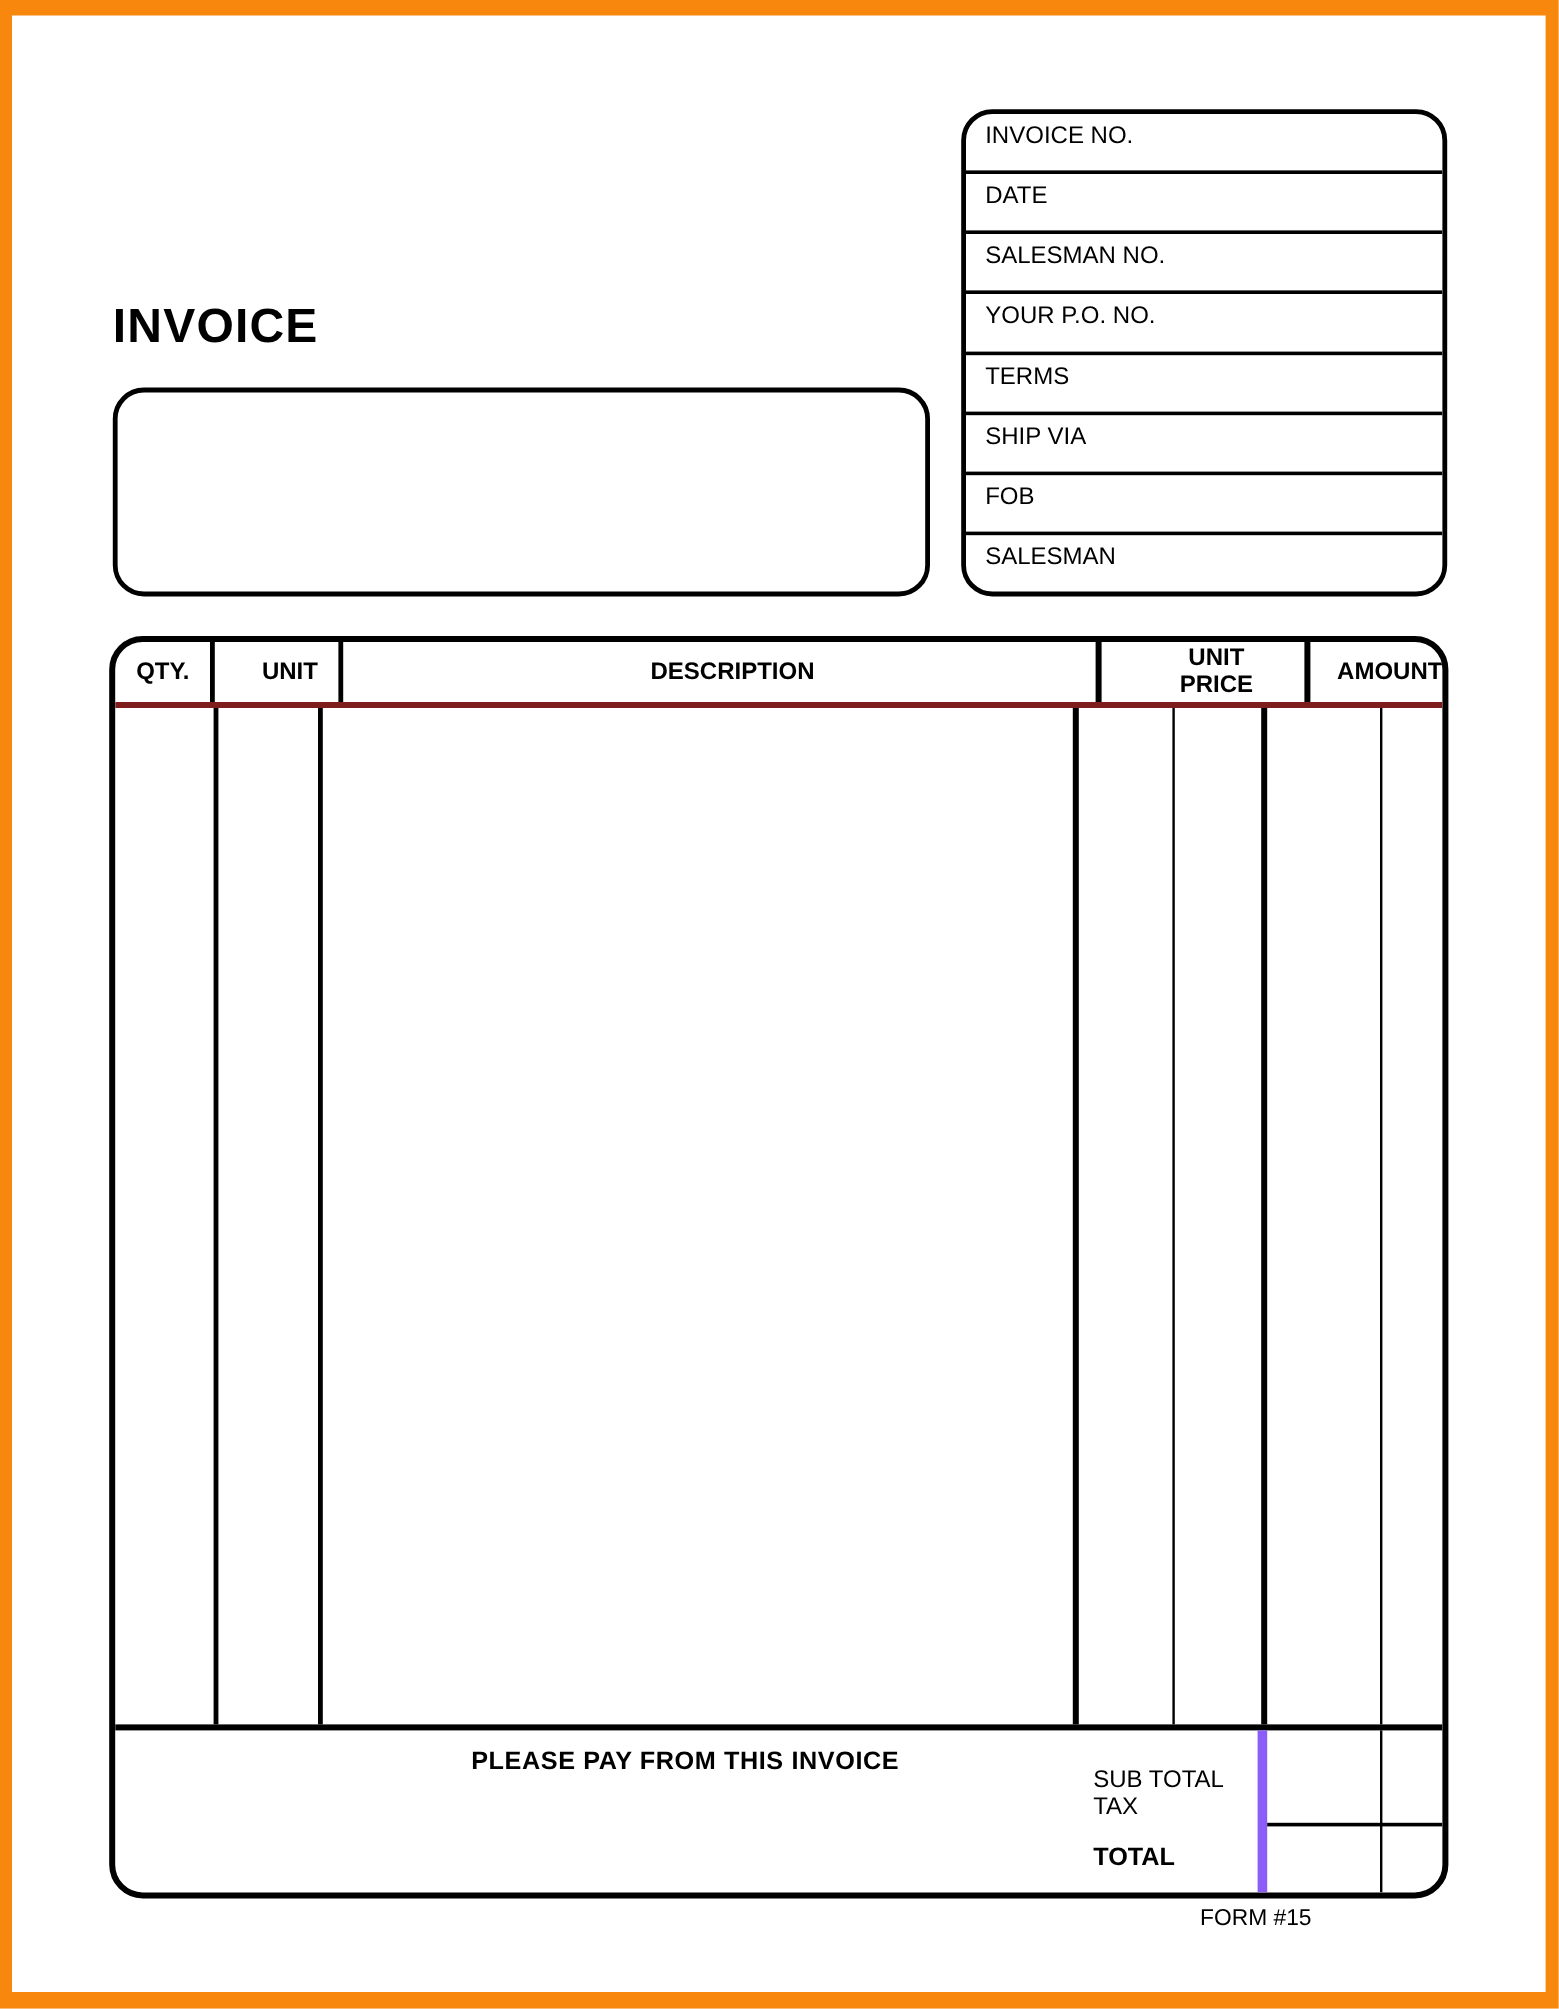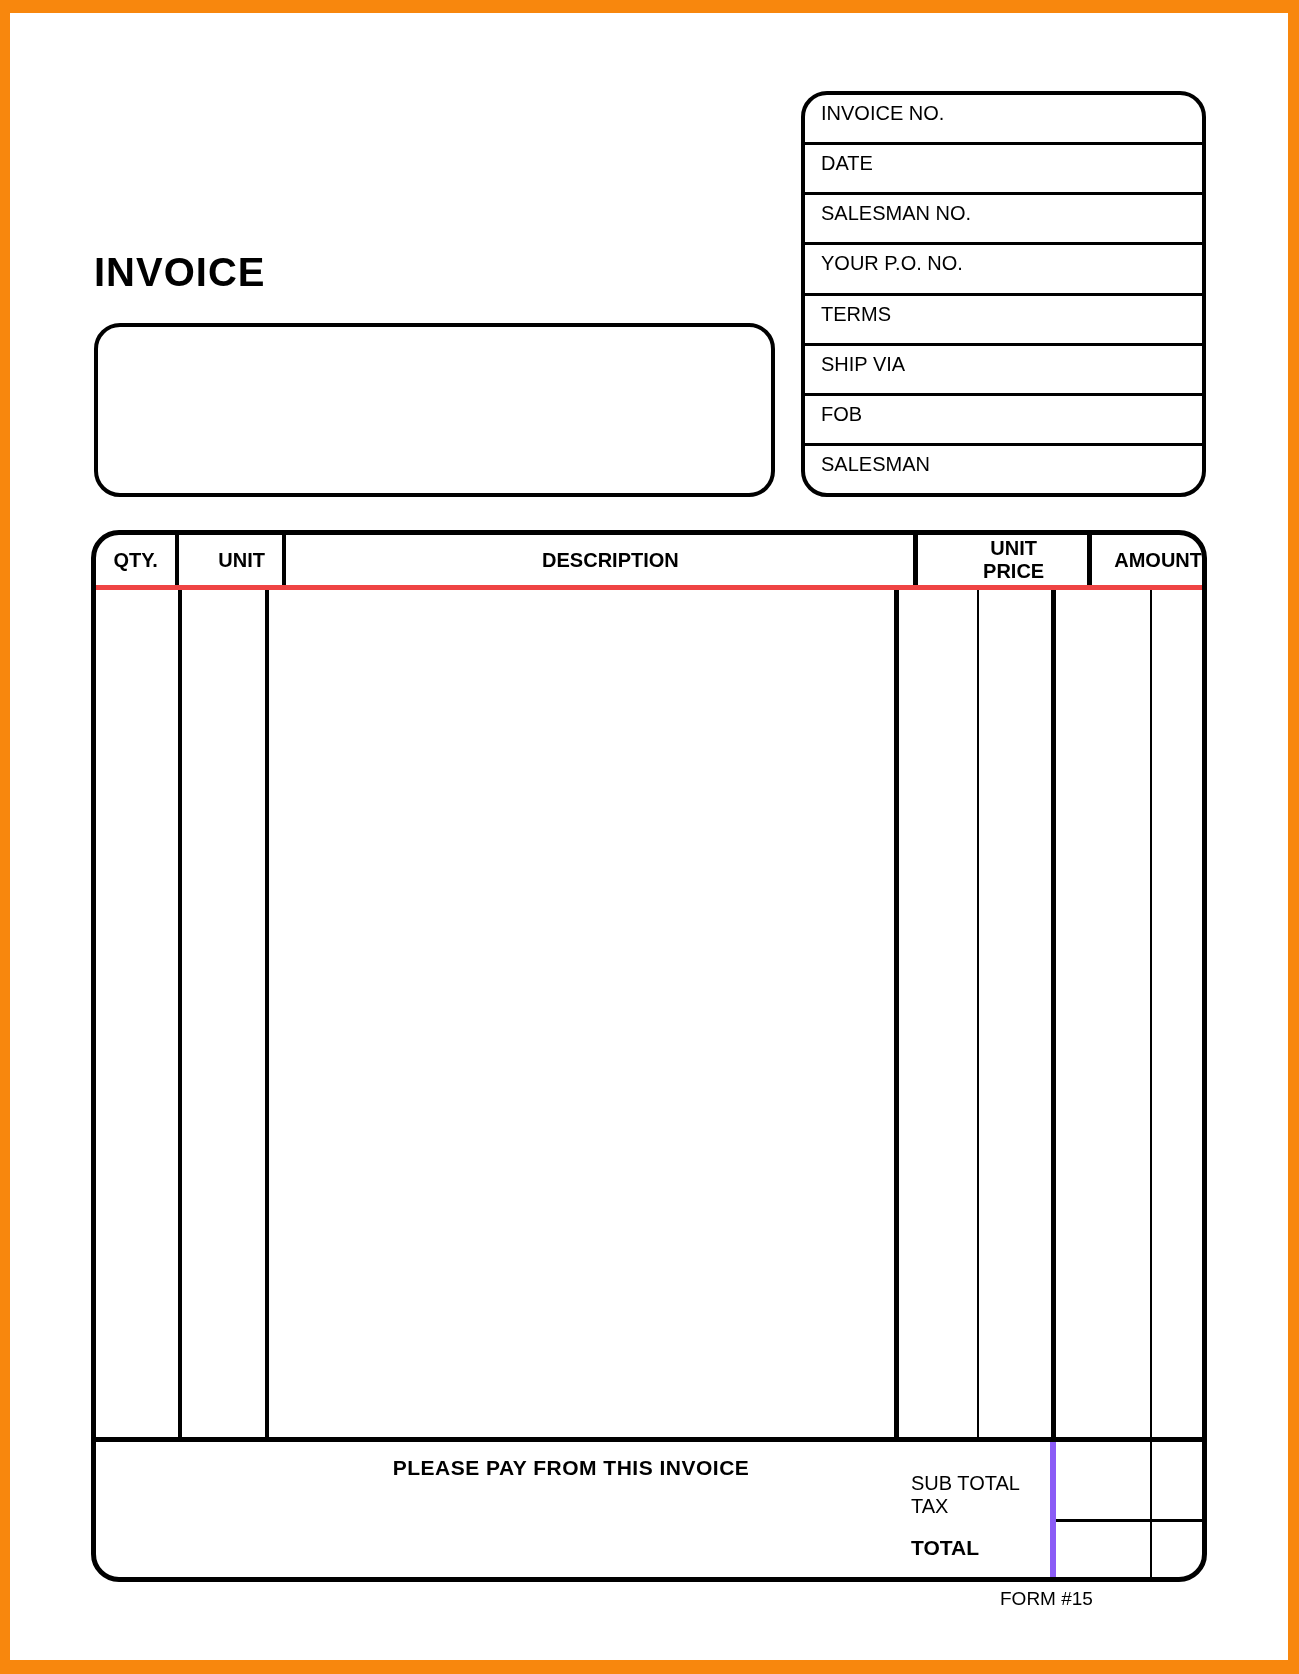--- a/index.html
+++ b/index.html
@@ -40,40 +40,40 @@
     font-size:20px; line-height:1.1;
   }
   
   .table {
     position:absolute; left:81px; top:517px; width:1116px; height:1052px;
     border:5px solid #000; border-radius:28px;
     overflow:hidden;
     display:flex; flex-direction:column;
     background:#fff;
   }
-  .thead { display:flex; height:55px; border-bottom:5px solid #ef4444;gap:22px; }
+  .thead { display:flex; height:55px; border-bottom:5px solid #7f1d1d;gap:22px; }
   .th {
     display:flex; align-items:center; justify-content:center;
     font-size:20px; font-weight:700; text-align:center; line-height:1.15;
   }
   .c1 { width:86px;  border-right:4px solid #000; }
   .c2 { width:87px;  border-right:4px solid #000; }
   .c3 { width:630px; border-right:5px solid #000; }
   .c4 { width:157px; border-right:5px solid #000; }
   .c5 { flex:1 1 0; }
   .th.c4 .wrap { display:inline-block; max-width:90px; }
   .tbody { flex:1 1 0; display:flex; }
   .td { position:relative; }
   .cents {
     position:absolute; top:0; bottom:0; width:2px; background:#000;
   }
   .c4 .cents { left:78px; }
   .c5 .cents { left:94px; }
   .tfoot { height:140px; border-top:5px solid #000; display:flex; }
-  .foot-left { flex:1 1 0; border-right:6px solid #8b5cf6; position:relative; }
+  .foot-left { flex:1 1 0; border-right:8px solid #8b5cf6; position:relative; }
   .pay-msg {
     position:absolute; left:0; top:14px; width:950px;
     text-align:center; font-size:21px; font-weight:700; letter-spacing:0.5px;
   }
   .tot-lbl { position:absolute; left:815px; font-size:20px; }
   .tot-lbl.sub { top:14px;margin-top:16px; }
   .tot-lbl.tax { top:53px; }
   .tot-lbl.tot { top:94px; font-weight:700; font-size:21px; }
   .foot-amount { width:146px; position:relative; display:flex; flex-direction:column; }
   .amt-box-a { height:80px; border-bottom:3px solid #000; }

